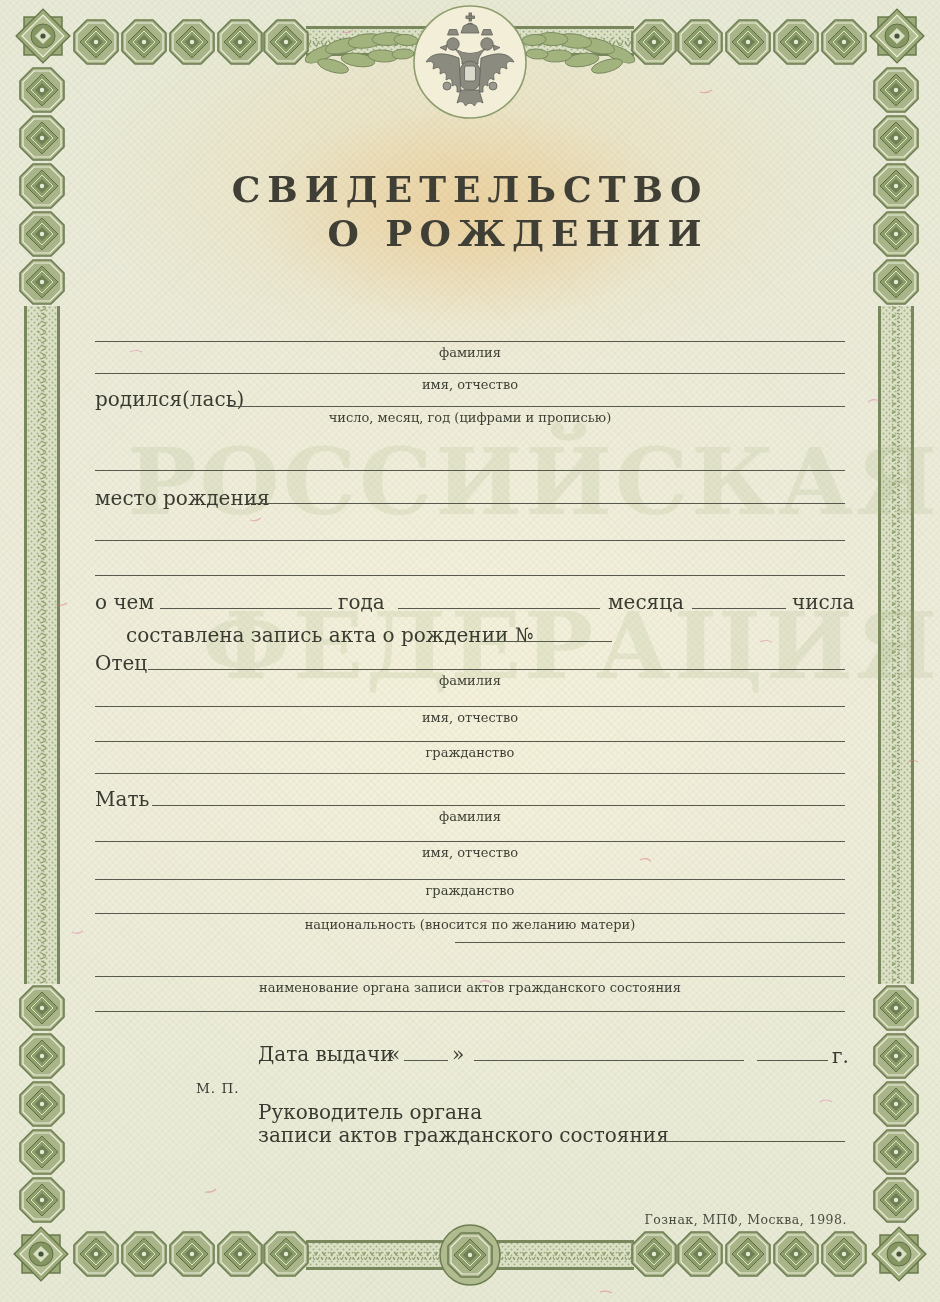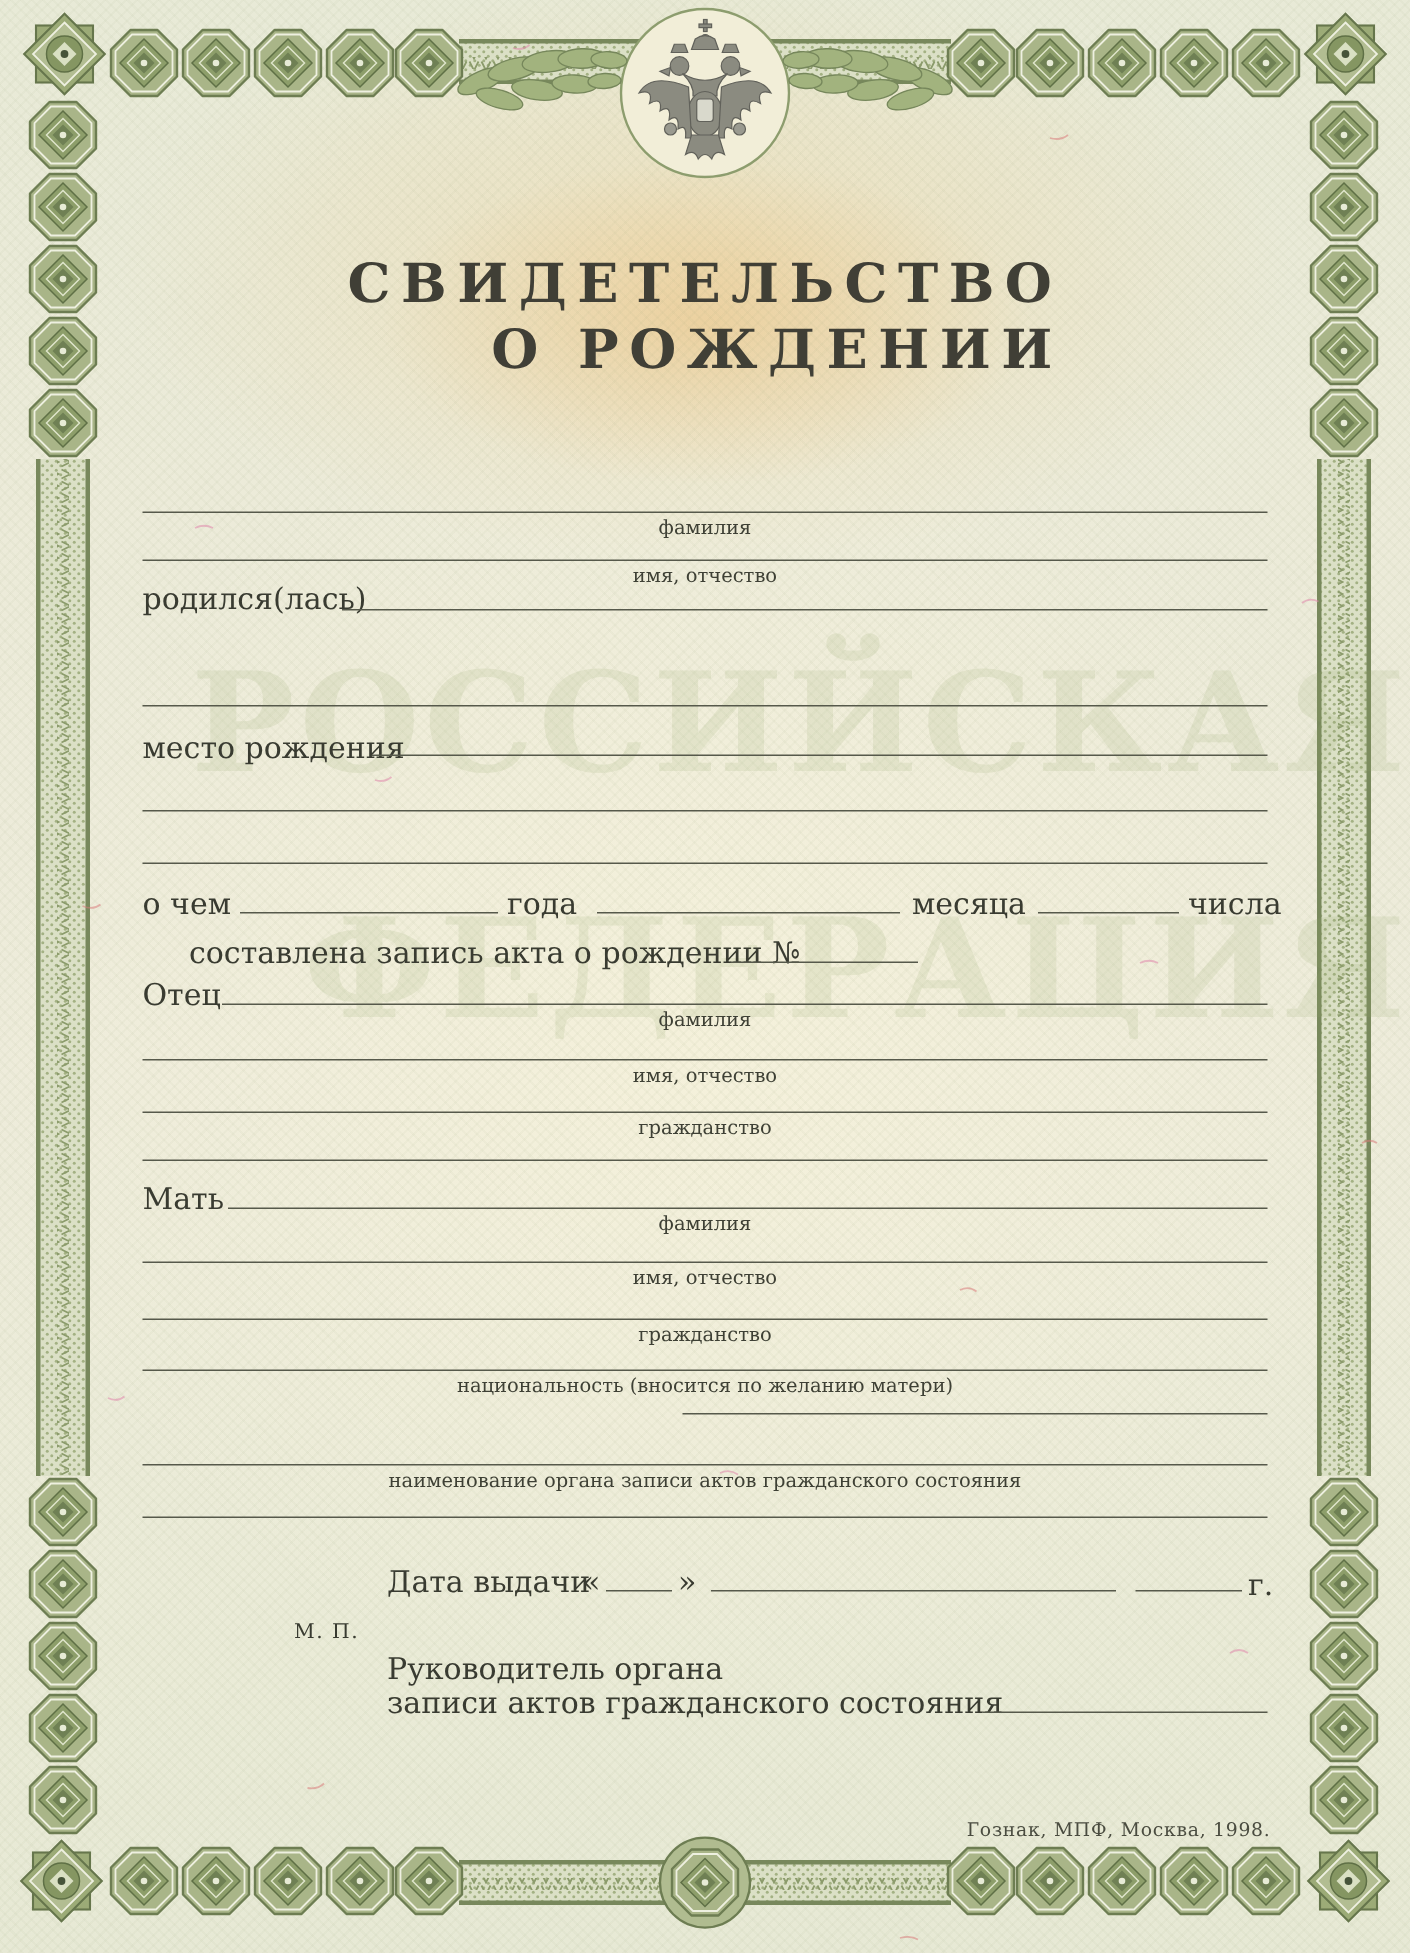--- a/index.html
+++ b/index.html
@@ -234,20 +234,21 @@
     <div class="title" style="top:212px;padding-left:48px;">О РОЖДЕНИИ</div>
 
     <div class="ln" style="left:95px;top:341px;width:750px;"></div>
     <div class="cap" style="top:345px;">фамилия</div>
 
     <div class="ln" style="left:95px;top:373px;width:750px;"></div>
     <div class="cap" style="top:377px;">имя, отчество</div>
 
     <div class="lbl" style="left:95px;top:387px;text-align:center;">родился(лась)</div>
     <div class="ln" style="left:228px;top:406px;width:617px;"></div>
+    <div class="cap" style="top:410px;">число, месяц, год (цифрами и прописью)</div>
 
     <div class="ln" style="left:95px;top:470px;width:750px;"></div>
 
     <div class="lbl" style="left:95px;top:486px;">место рождения</div>
     <div class="ln" style="left:248px;top:503px;width:597px;"></div>
     <div class="ln" style="left:95px;top:540px;width:750px;"></div>
     <div class="ln" style="left:95px;top:575px;width:750px;"></div>
 
     <div class="lbl" style="left:95px;top:590px;">о чем</div>
     <div class="ln" style="left:160px;top:608px;width:172px;"></div>

